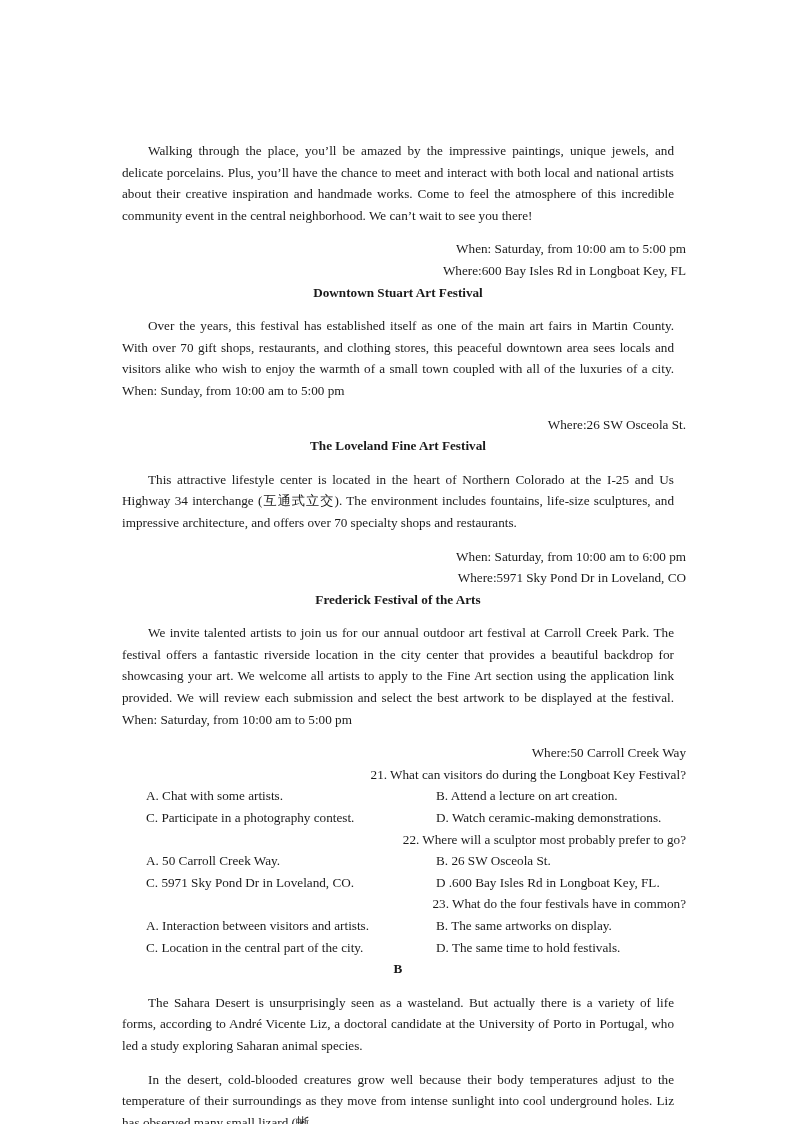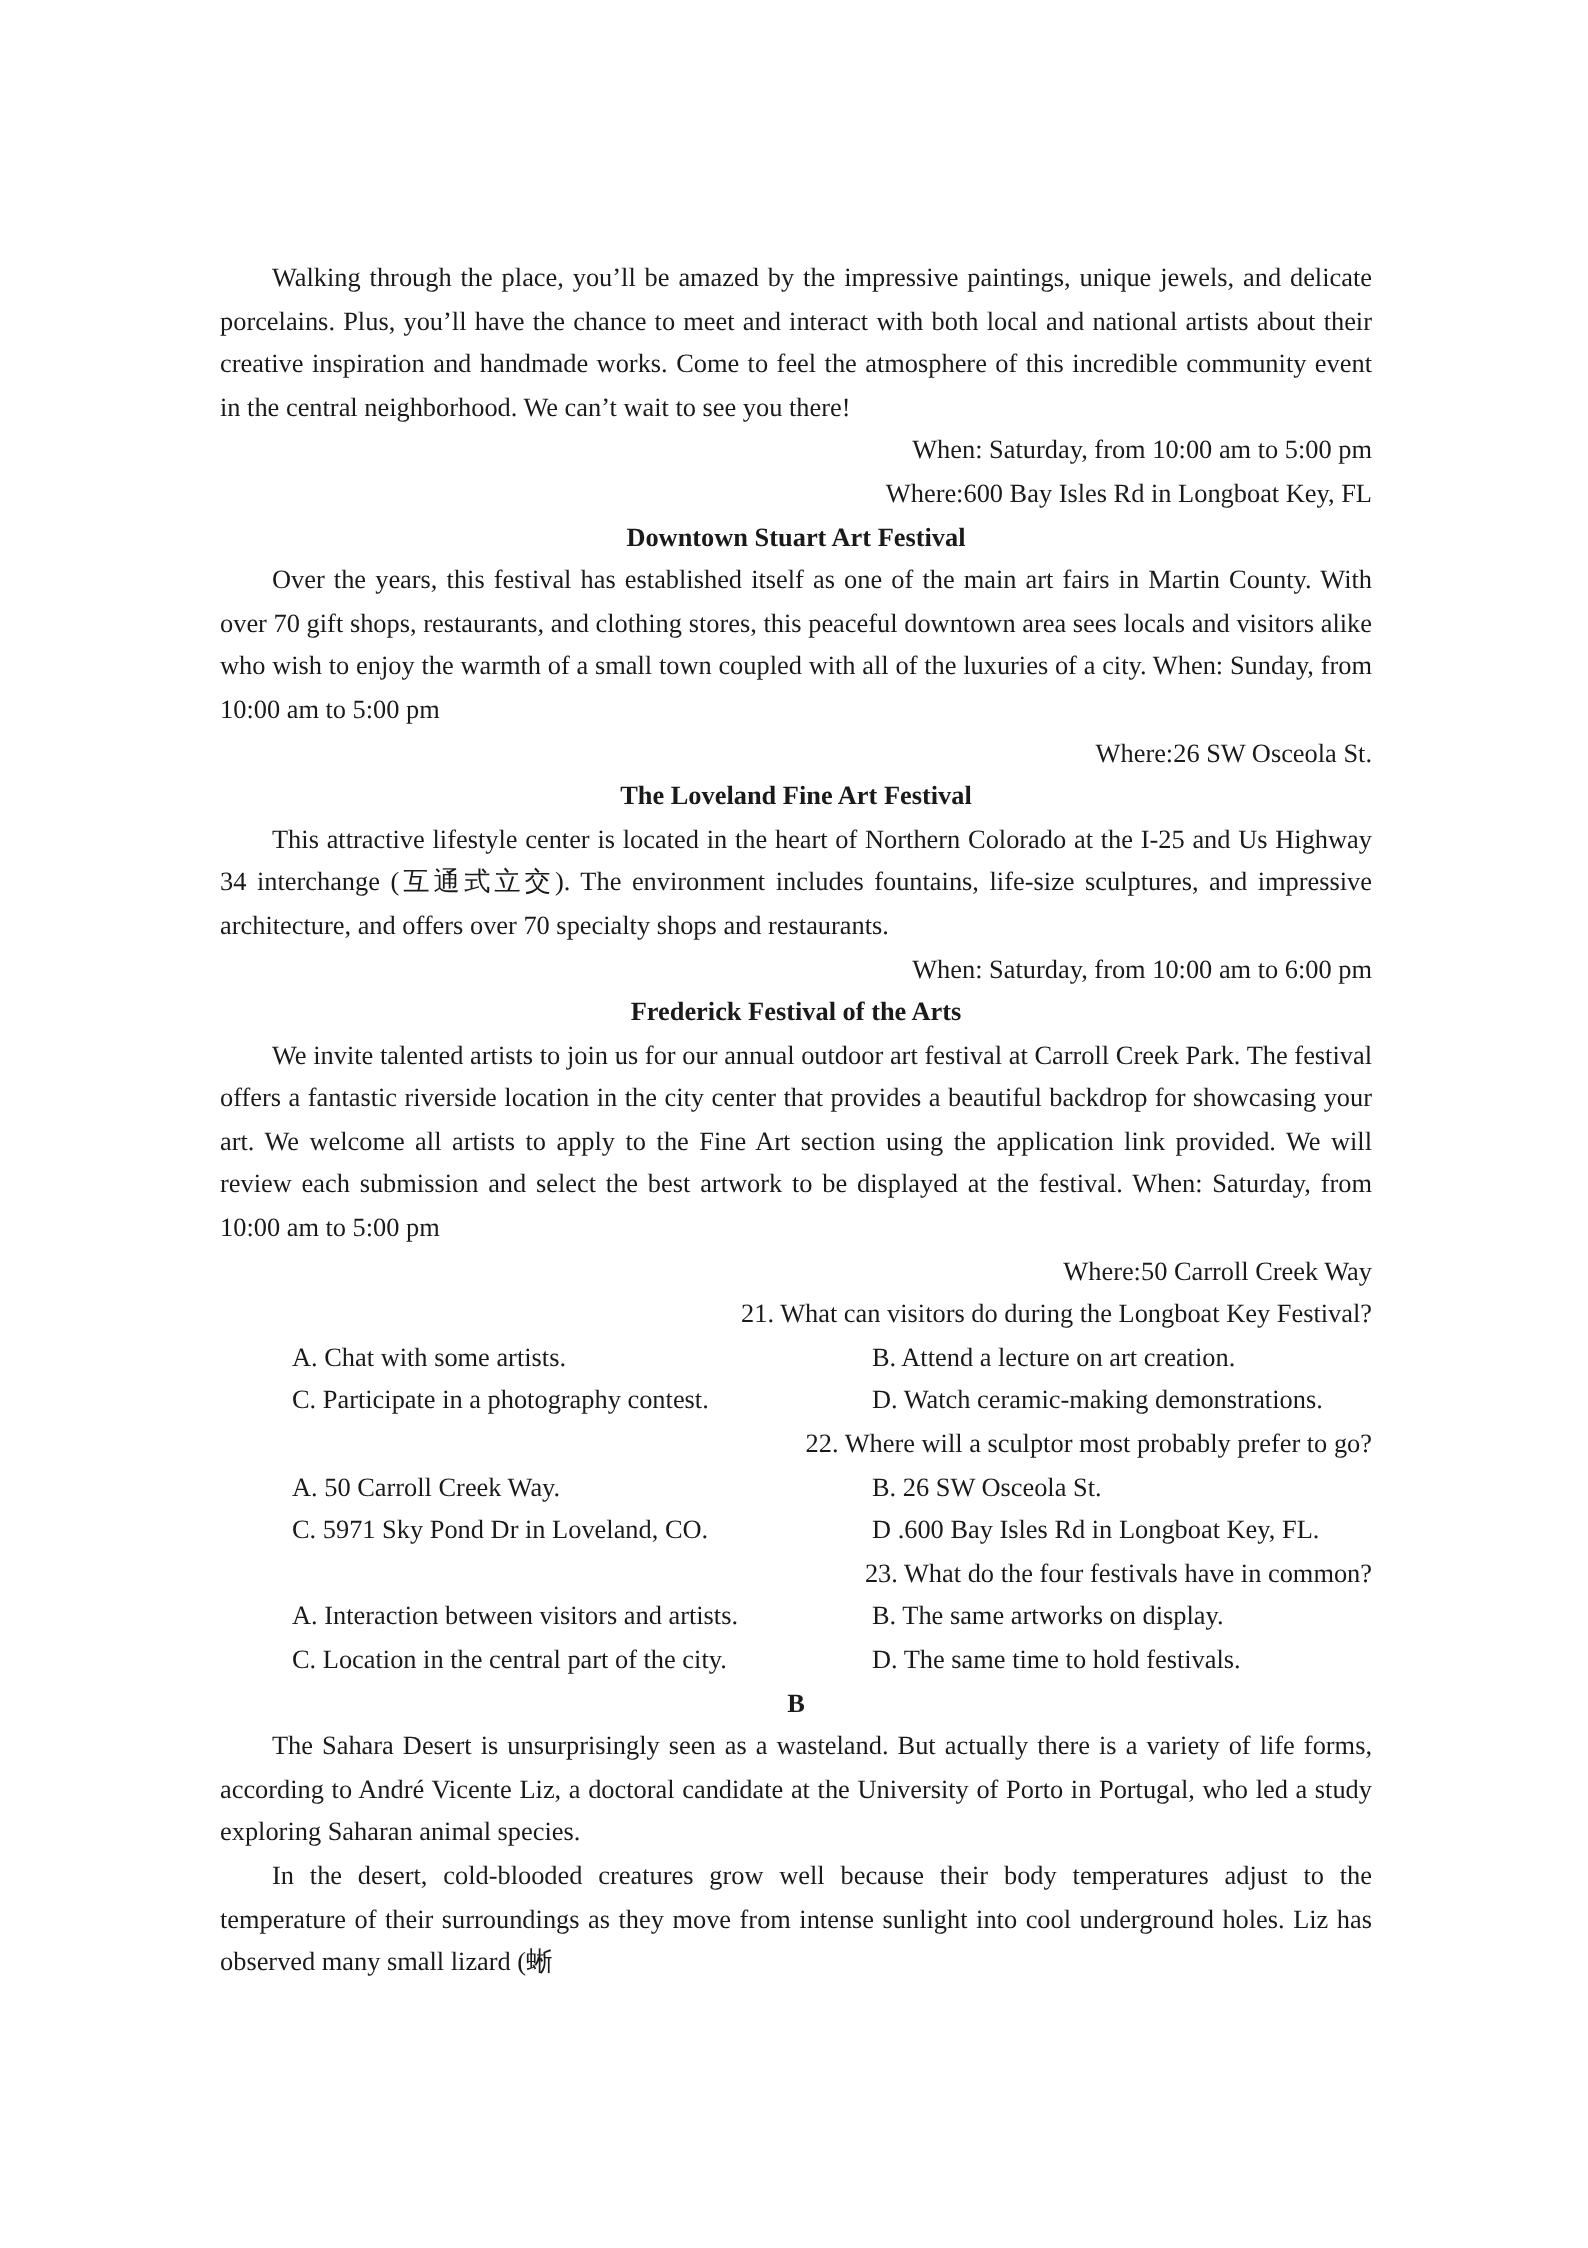--- a/index.html
+++ b/index.html
@@ -14,21 +14,21 @@
     background: #ffffff;
     box-sizing: border-box;
     padding: 128px 108px 0 110px;
     font-family: "Liberation Serif", "DejaVu Serif", serif;
     font-size: 13.2px;
     line-height: 21.6px;
     color: #1a1a1a;
     overflow: hidden;
   }
   .para {
-    margin: 0;
+    margin: 12px;
     text-align: justify;
     text-justify: inter-word;
   }
   .para.indent {
     text-indent: 26px;
   }
   .line {
     margin: 0;
     text-align: right;
   }
@@ -61,20 +61,21 @@
   <p class="line">When: Saturday, from 10:00 am to 5:00 pm</p>
   <p class="line">Where:600 Bay Isles Rd in Longboat Key, FL</p>
 
   <p class="heading">Downtown Stuart Art Festival</p>
   <p class="para indent">Over the years, this festival has established itself as one of the main art fairs in Martin County. With over 70 gift shops, restaurants, and clothing stores, this peaceful downtown area sees locals and visitors alike who wish to enjoy the warmth of a small town coupled with all of the luxuries of a city. When: Sunday, from 10:00 am to 5:00 pm</p>
   <p class="line">Where:26 SW Osceola St.</p>
 
   <p class="heading">The Loveland Fine Art Festival</p>
   <p class="para indent">This attractive lifestyle center is located in the heart of Northern Colorado at the I-25 and Us Highway 34 interchange (互通式立交). The environment includes fountains, life-size sculptures, and impressive architecture, and offers over 70 specialty shops and restaurants.</p>
   <p class="line">When: Saturday, from 10:00 am to 6:00 pm</p>
+  <p class="line">Where:5971 Sky Pond Dr in Loveland, CO</p>
 
   <p class="heading">Frederick Festival of the Arts</p>
   <p class="para indent">We invite talented artists to join us for our annual outdoor art festival at Carroll Creek Park. The festival offers a fantastic riverside location in the city center that provides a beautiful backdrop for showcasing your art. We welcome all artists to apply to the Fine Art section using the application link provided. We will review each submission and select the best artwork to be displayed at the festival. When: Saturday, from 10:00 am to 5:00 pm</p>
   <p class="line">Where:50 Carroll Creek Way</p>
 
   <p class="line">21. What can visitors do during the Longboat Key Festival?</p>
   <div class="options-row">
     <span class="option">A. Chat with some artists.</span>
     <span class="option">B. Attend a lecture on art creation.</span>
   </div>

